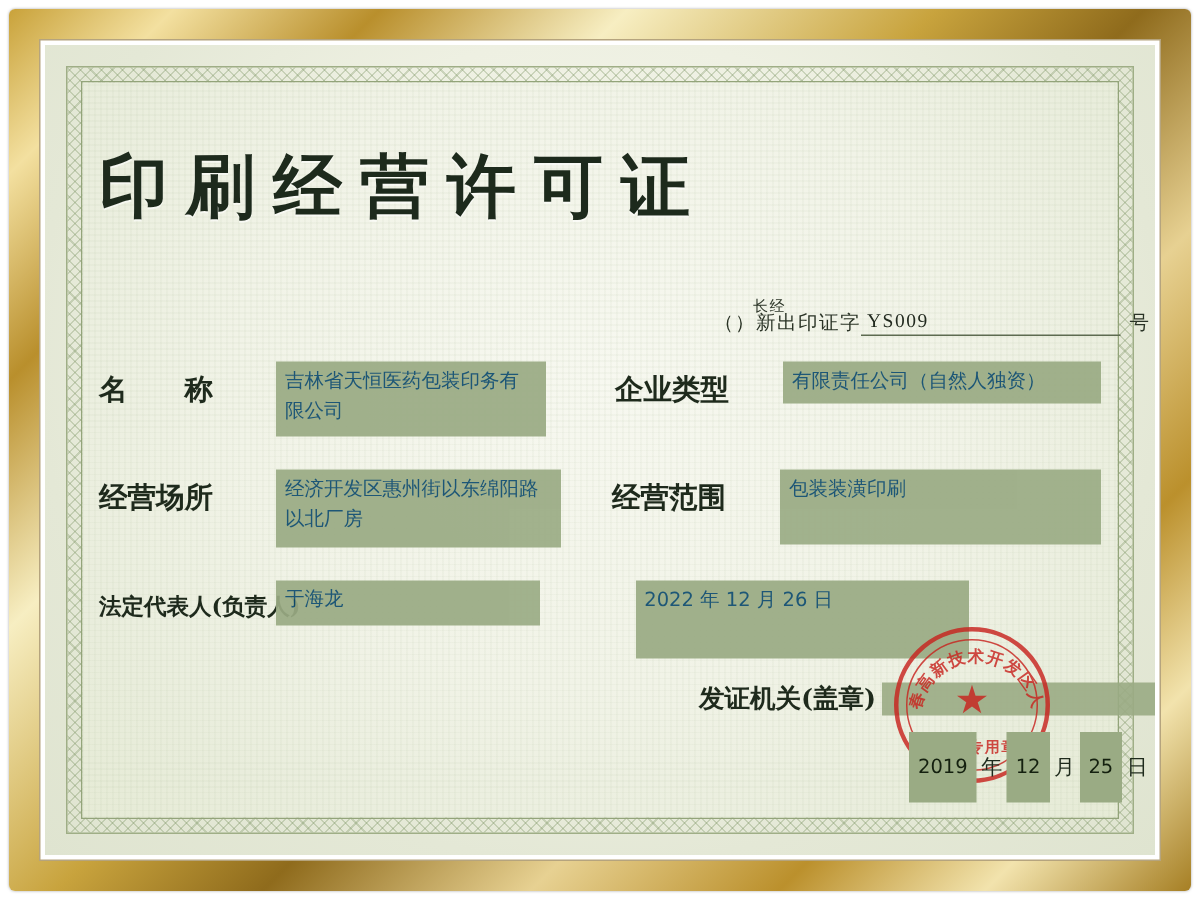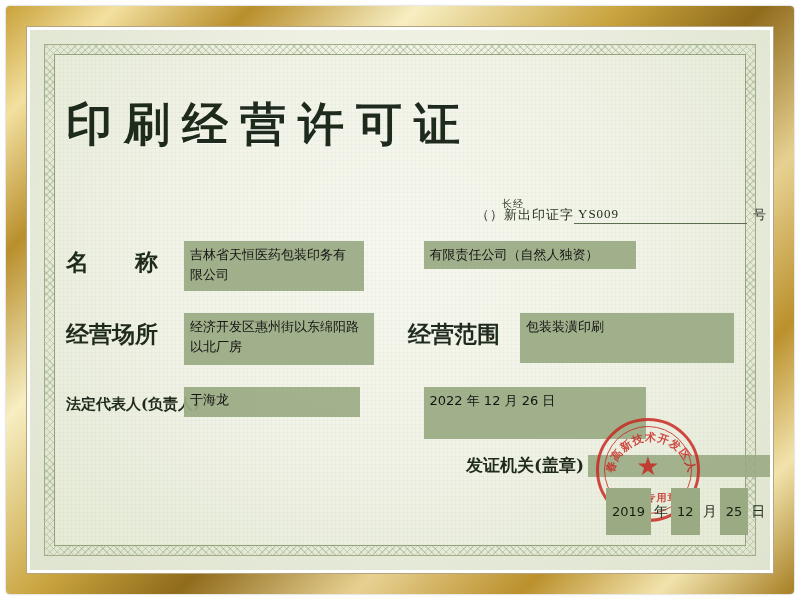--- a/index.html
+++ b/index.html
@@ -183,41 +183,41 @@
   }
   .col {
     display: flex;
     align-items: flex-start;
   }
   .col-left { width: 380px; }
   .col-right { width: 330px; }
 
   .label {
     font-family: "DejaVu Serif", "Liberation Serif", serif;
-    font-size: 23px;
+    font-size: 19px;
     font-weight: bold;
     color: #1e2a1c;
     white-space: nowrap;
     padding-top: 6px;
   }
   .label-w {
     width: 118px;
     box-sizing: border-box;
     padding-right: 4px;
   }
   .label-r {
     width: 112px;
     box-sizing: border-box;
     padding-right: 4px;
   }
 
   
   .value-box {
     background: #9aab84;
-    color: #000000;
+    color: #0c4a6e;
     font-family: "DejaVu Sans", "Liberation Sans", sans-serif;
     font-size: 13px;
     line-height: 20px;
     padding: 4px 6px;
     box-sizing: border-box;
     min-height: 28px;
     opacity: 0.92;
   }
   .vb-name { width: 180px; height: 50px; }
   .vb-type { width: 212px; height: 28px; }
@@ -367,20 +367,21 @@
       </div>
 
       <div class="fields">
 
         <div class="row">
           <div class="col col-left">
             <div class="label label-w">名　　称</div>
             <div class="value-box vb-name">吉林省天恒医药包装印务有限公司</div>
           </div>
           <div class="col col-right">
+            <div class="label label-r">企业类型</div>
             <div class="value-box vb-type">有限责任公司（自然人独资）</div>
           </div>
         </div>
 
         <div class="row">
           <div class="col col-left">
             <div class="label label-w">经营场所</div>
             <div class="value-box vb-addr">经济开发区惠州街以东绵阳路以北厂房</div>
           </div>
           <div class="col col-right">

